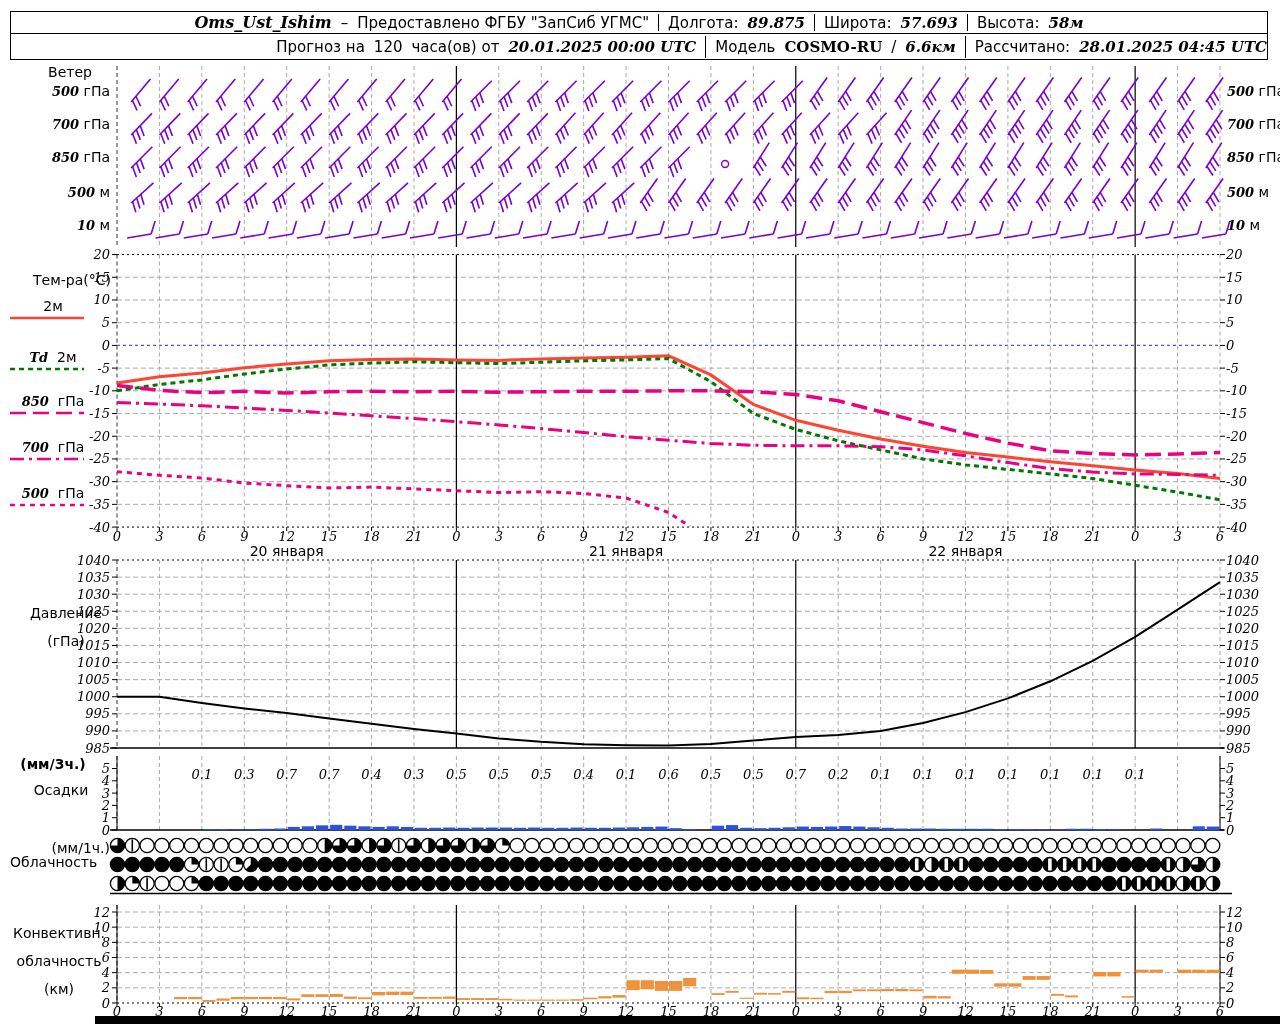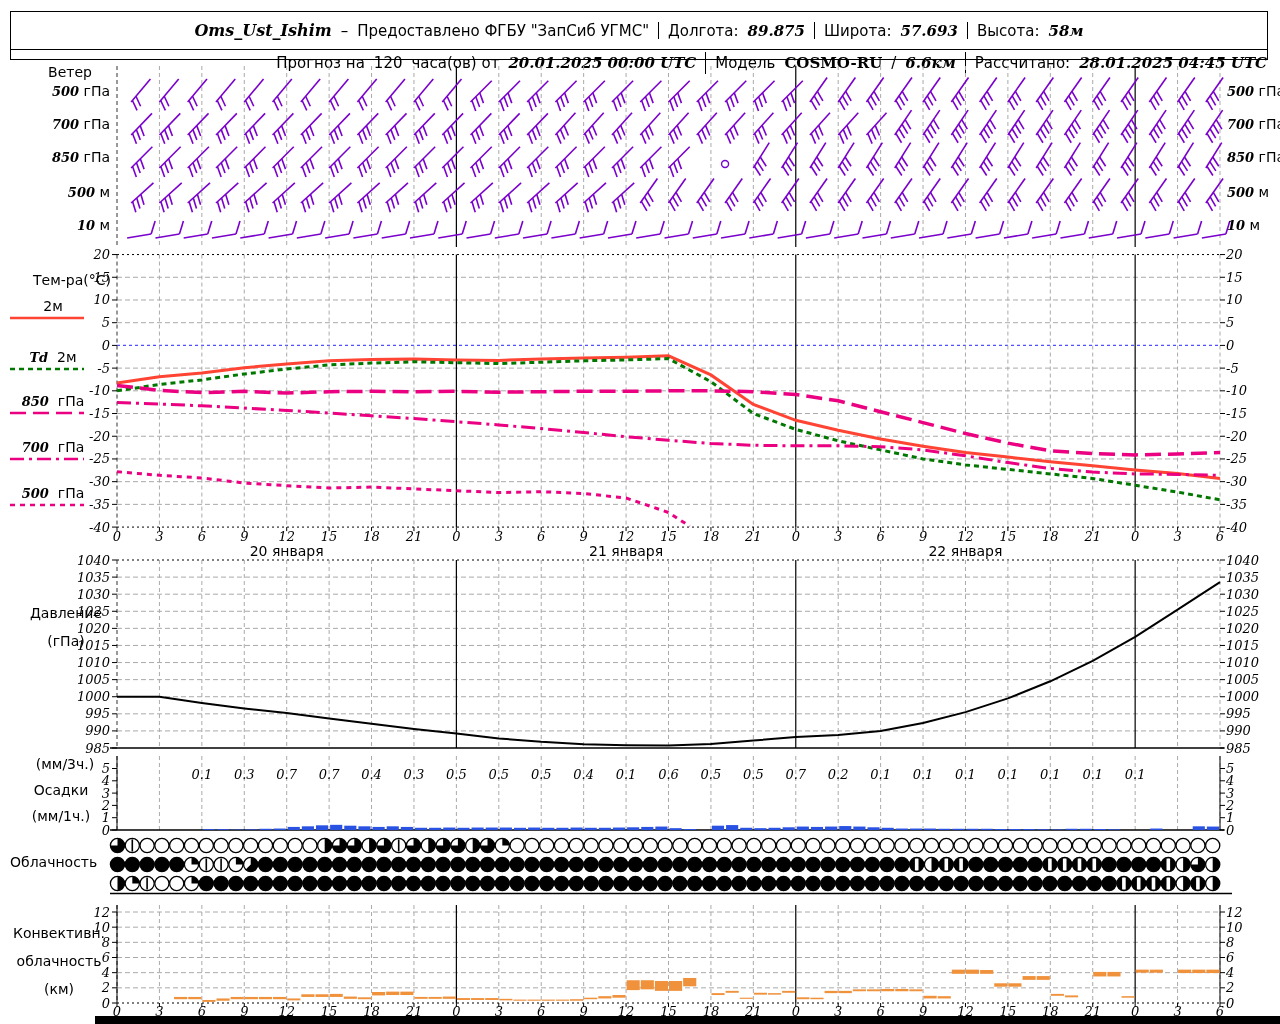--- a/index.html
+++ b/index.html
@@ -1,19 +1,19 @@
 <!DOCTYPE html>
 <html><head>
 <meta charset="utf-8">
 <style>
   html,body{margin:0;padding:0;background:#fff;}
   .page{position:relative;width:1280px;height:1024px;background:#fff;overflow:hidden;
         font-family:"DejaVu Sans",sans-serif;color:#000;}
   .hdr{position:absolute;left:10px;top:11px;width:1258px;height:49px;border:1px solid #000;box-sizing:border-box;}
-  .hdr-row{display:flex;align-items:center;justify-content:center;gap:9px;height:21px;white-space:nowrap;margin-top:8px;}
+  .hdr-row{display:flex;align-items:center;justify-content:center;gap:9px;height:21px;white-space:nowrap;}
   .hdr-row2{height:26px;border-top:1px solid #000;justify-content:flex-end;}
   .sep{border-left:1px solid #000;align-self:stretch;margin:2px 0;}
   .st{font:bold italic 16px "DejaVu Serif",serif;}
   .val{font:bold italic 15px "DejaVu Serif",serif;}
   .lab{font:15px "DejaVu Sans",sans-serif;}
   .model{font:bold 15px "DejaVu Serif",serif;}
   .mlab{position:absolute;font:14px "DejaVu Sans",sans-serif;}
   .ser{font:bold italic 13px "DejaVu Serif",serif;}
   .ctr{text-align:center;}
   .rt{text-align:center;}
@@ -55,23 +55,23 @@
       <span class="sep"></span>
       <span class="lab">Рассчитано:</span>
       <span class="val">28.01.2025 04:45 UTC</span>
     </div>
   </div>
 
   <div class="mlab rt" style="left:30px;top:64px;width:80px;">Ветер</div>
   <div class="mlab ctr" style="left:22px;top:272px;width:100px;">Тем-ра(°C)</div>
   <div class="mlab ctr" style="left:20px;top:605px;width:92px;">Давление</div>
   <div class="mlab ctr" style="left:20px;top:633px;width:92px;">(гПа)</div>
-  <div class="mlab ctr" style="left:16px;top:756px;width:98px;">(мм/3ч.)</div>
+  <div class="mlab ctr" style="left:4px;top:756px;width:98px;font-weight:bold;">(мм/3ч.)</div>
   <div class="mlab ctr" style="left:12px;top:782px;width:98px;">Осадки</div>
-  <div class="mlab ctr" style="left:12px;top:808px;width:98px;">(мм/1ч.)</div>
+  <div class="mlab ctr" style="left:12px;top:840px;width:98px;text-align:right;">(мм/1ч.)</div>
   <div class="mlab" style="left:10px;top:854px;">Облачность</div>
   <div class="mlab ctr" style="left:8px;top:925px;width:102px;">Конвективн.</div>
   <div class="mlab ctr" style="left:8px;top:953px;width:102px;">облачность</div>
   <div class="mlab ctr" style="left:8px;top:981px;width:102px;">(км)</div>
 
   <svg id="plot" width="1280" height="1024" style="position:absolute;left:0;top:0;">
       <g>
         <line x1="117" y1="66" x2="117" y2="247" stroke="#333" stroke-width="1" stroke-dasharray="4 3"></line>
         <line x1="159.423" y1="66" x2="159.423" y2="247" stroke="#AAAAAA" stroke-width="1" stroke-dasharray="4 3"></line>
         <line x1="201.846" y1="66" x2="201.846" y2="247" stroke="#AAAAAA" stroke-width="1" stroke-dasharray="4 3"></line>

